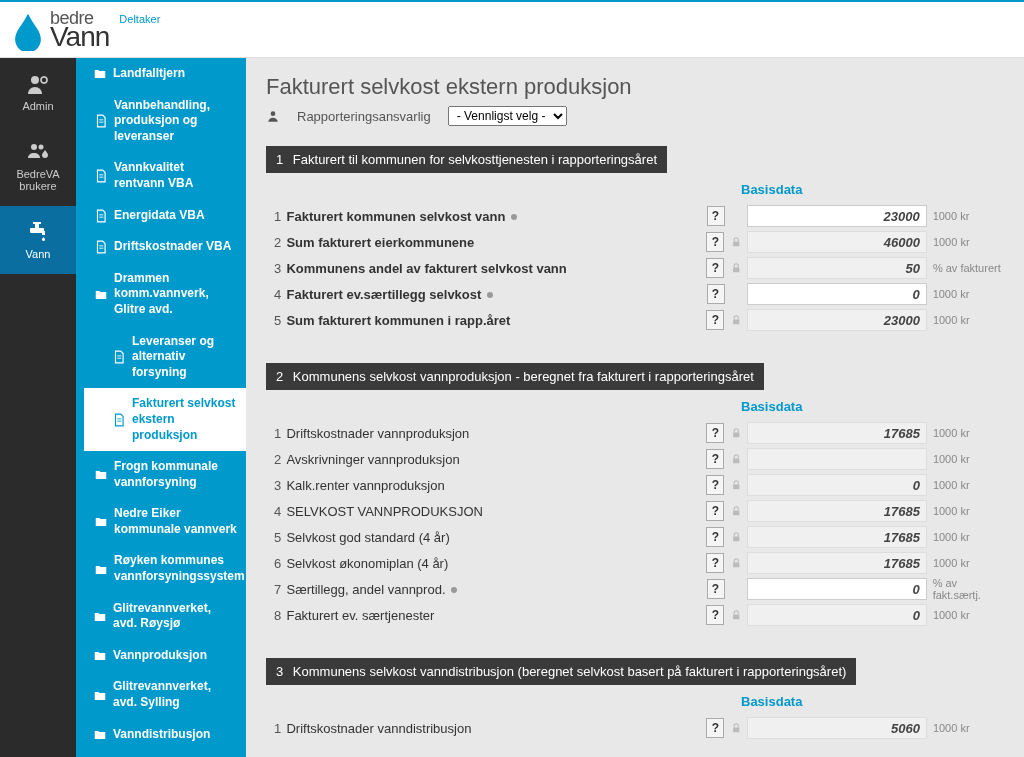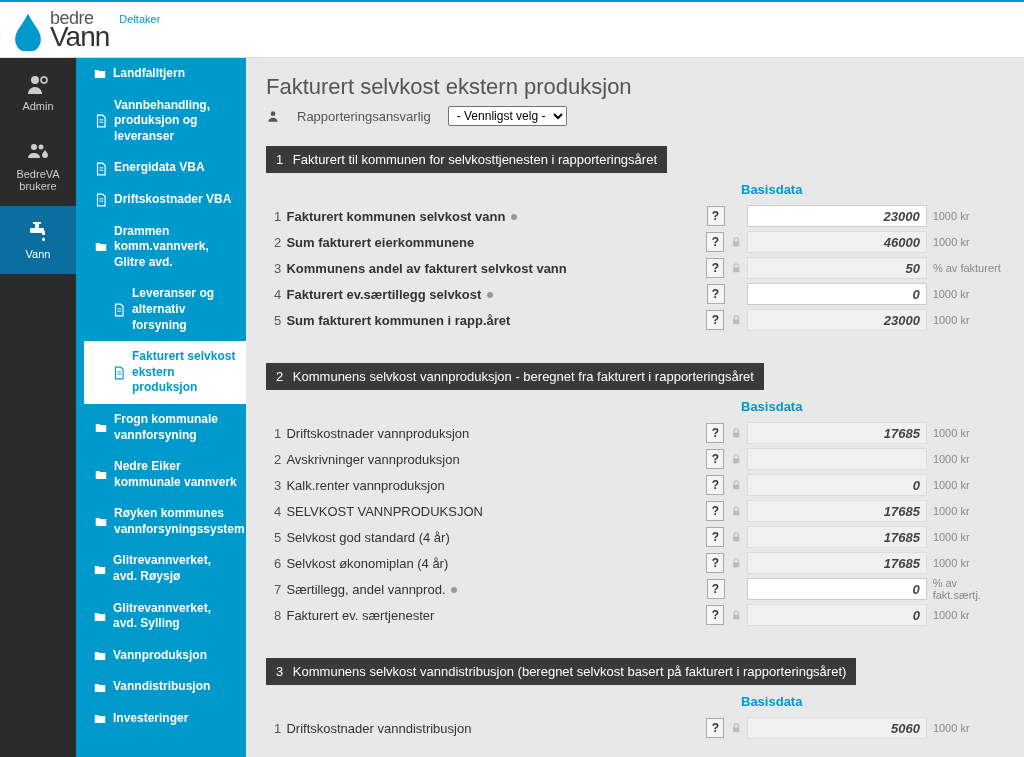--- a/index.html
+++ b/index.html
@@ -112,20 +112,27 @@
           <path d="M6 2h9l4 4v16H6z" fill="none" stroke="#fff" stroke-width="2"></path>
           <path d="M9 10h7M9 14h7" stroke="#fff" stroke-width="1.5"></path>
         </svg>
         <span>Vannbehandling, produksjon og leveranser</span>
       </div>
     <div class="tree-item level-1">
         <svg class="doc-icon" viewBox="0 0 24 24">
           <path d="M6 2h9l4 4v16H6z" fill="none" stroke="#fff" stroke-width="2"></path>
           <path d="M9 10h7M9 14h7" stroke="#fff" stroke-width="1.5"></path>
         </svg>
+        <span>Vannkvalitet rentvann VBA</span>
+      </div>
+    <div class="tree-item level-1">
+        <svg class="doc-icon" viewBox="0 0 24 24">
+          <path d="M6 2h9l4 4v16H6z" fill="none" stroke="#fff" stroke-width="2"></path>
+          <path d="M9 10h7M9 14h7" stroke="#fff" stroke-width="1.5"></path>
+        </svg>
         <span>Energidata VBA</span>
       </div>
     <div class="tree-item level-1">
         <svg class="doc-icon" viewBox="0 0 24 24">
           <path d="M6 2h9l4 4v16H6z" fill="none" stroke="#fff" stroke-width="2"></path>
           <path d="M9 10h7M9 14h7" stroke="#fff" stroke-width="1.5"></path>
         </svg>
         <span>Driftskostnader VBA</span>
       </div>
     <div class="tree-item level-1">
@@ -169,27 +176,27 @@
     <div class="tree-item">
         <svg class="folder-icon" viewBox="0 0 24 24">
           <path d="M3 5h6l2 2h10v12H3z"></path>
         </svg>
         <span>Glitrevannverket, avd. Røysjø</span>
       </div>
     <div class="tree-item">
         <svg class="folder-icon" viewBox="0 0 24 24">
           <path d="M3 5h6l2 2h10v12H3z"></path>
         </svg>
+        <span>Vannproduksjon</span>
+      </div>
+    <div class="tree-item">
+        <svg class="folder-icon" viewBox="0 0 24 24">
+          <path d="M3 5h6l2 2h10v12H3z"></path>
+        </svg>
         <span>Glitrevannverket, avd. Sylling</span>
-      </div>
-    <div class="tree-item">
-        <svg class="folder-icon" viewBox="0 0 24 24">
-          <path d="M3 5h6l2 2h10v12H3z"></path>
-        </svg>
-        <span>Vannproduksjon</span>
       </div>
     <div class="tree-item">
         <svg class="folder-icon" viewBox="0 0 24 24">
           <path d="M3 5h6l2 2h10v12H3z"></path>
         </svg>
         <span>Vanndistribusjon</span>
       </div>
     <div class="tree-item">
         <svg class="folder-icon" viewBox="0 0 24 24">
           <path d="M3 5h6l2 2h10v12H3z"></path>

